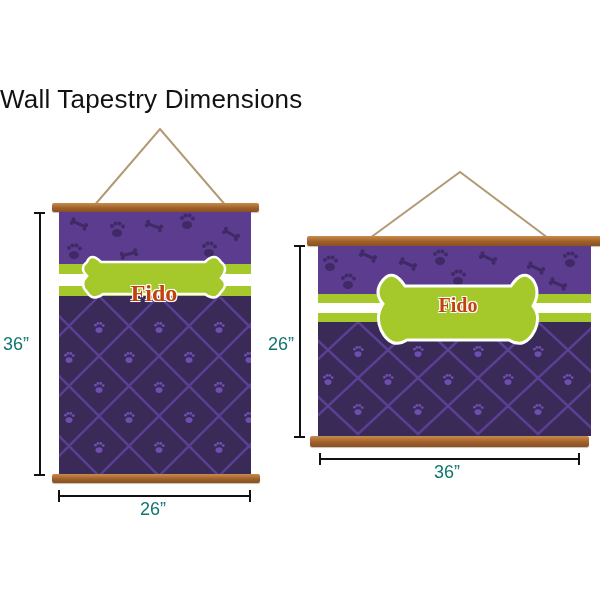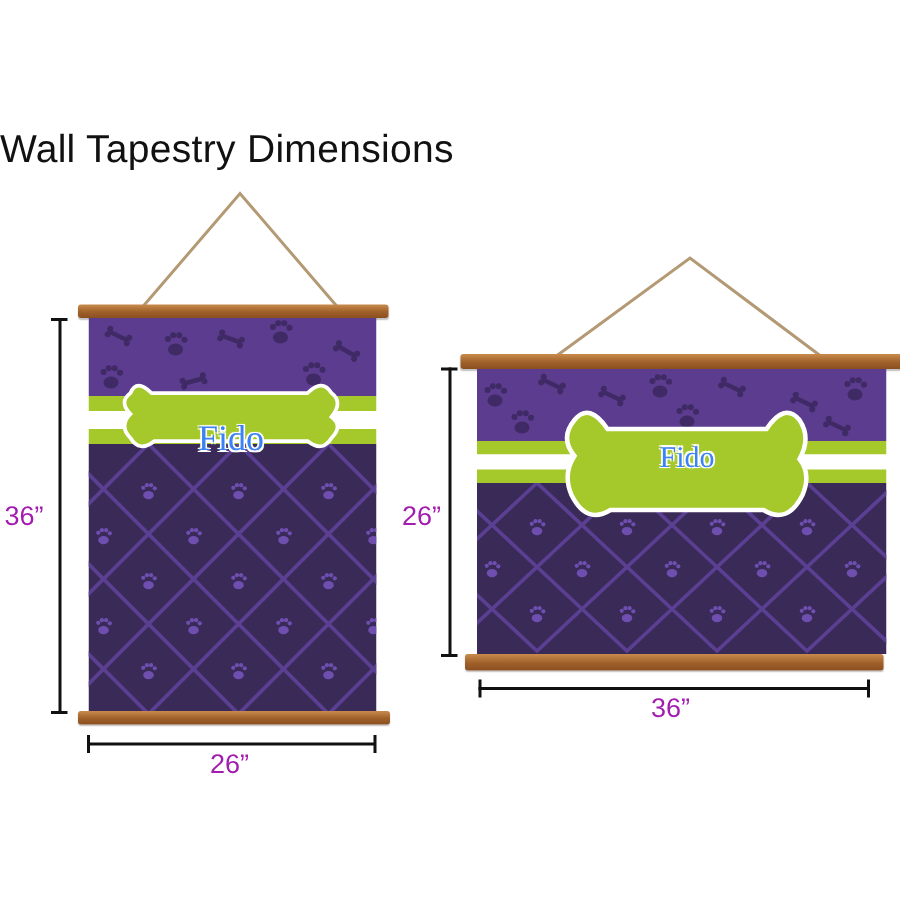--- a/index.html
+++ b/index.html
@@ -5,22 +5,22 @@
     html, body { margin:0; padding:0; }
     body { width:600px; height:600px; background:#ffffff; position:relative; overflow:hidden; font-family:"Liberation Sans", sans-serif; }
     .title { position:absolute; left:0; width:600px; top:84px; font-size:26px; color:#111; letter-spacing:0.2px; }
     .abs { position:absolute; }
     .rod { position:absolute; border-radius:2px; background:linear-gradient(#c98b4c, #a0602a 55%, #8a4f20); box-shadow:0 1px 1px rgba(0,0,0,0.25); }
     .fabric { position:absolute; overflow:hidden; }
     .top-pat { position:absolute; left:0; right:0; top:0; background:#5b3c8e; }
     .bot-pat { position:absolute; left:0; right:0; bottom:0; background:#3a2a58; }
     .stripe { position:absolute; left:0; right:0; }
     .dimline { position:absolute; background:#111; }
-    .dimtxt { position:absolute; font-size:18px; color:#a21caf; }
-    .fido { font-family:"Liberation Serif", serif; font-weight:normal; color:#3b82f6; text-shadow: -1px -1px 0 #fff, 1px -1px 0 #fff, -1px 1px 0 #fff, 1px 1px 0 #fff, 0 0 2px #fff; }
+    .dimtxt { position:absolute; font-size:18px; color:#0f766e; }
+    .fido { font-family:"Liberation Serif", serif; font-weight:bold; color:#c2410c; text-shadow: -1px -1px 0 #fff, 1px -1px 0 #fff, -1px 1px 0 #fff, 1px 1px 0 #fff, 0 0 2px #fff; }
     svg { display:block; }
   </style>
 </head>
 <body>
 
 <div class="title">Wall Tapestry Dimensions</div>
 
 <div>
 
   <svg class="abs" style="left:85px;top:125px" width="150" height="90">

